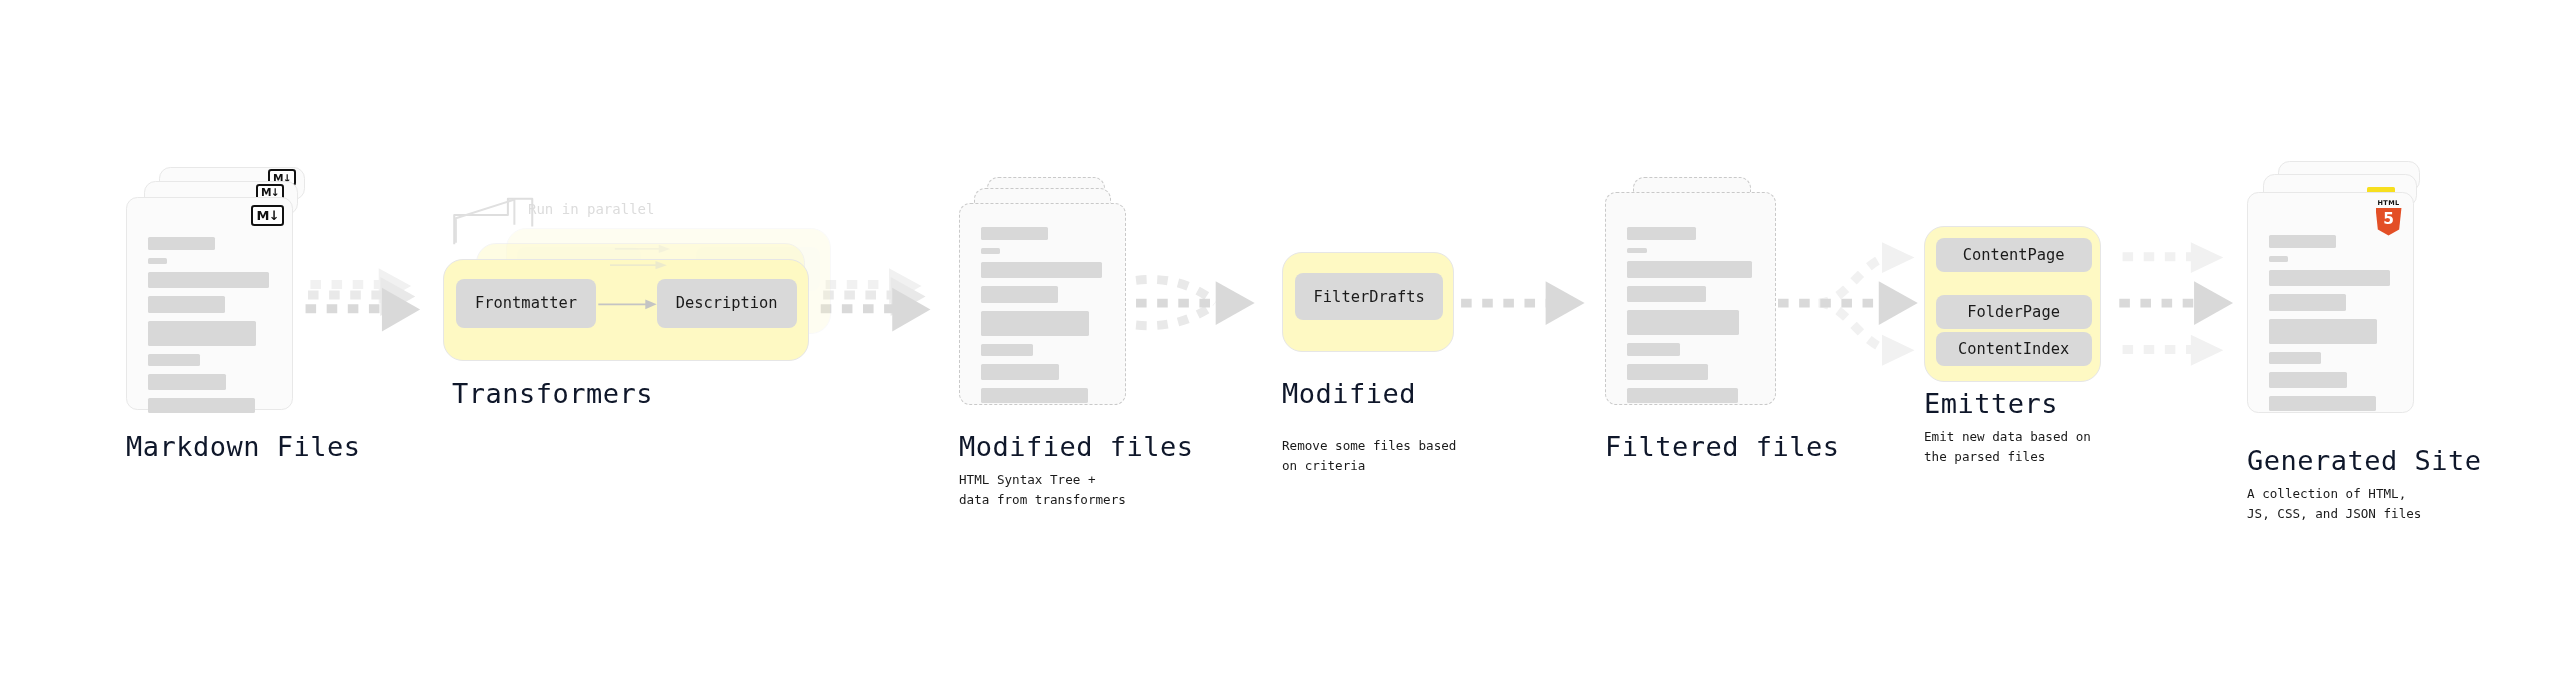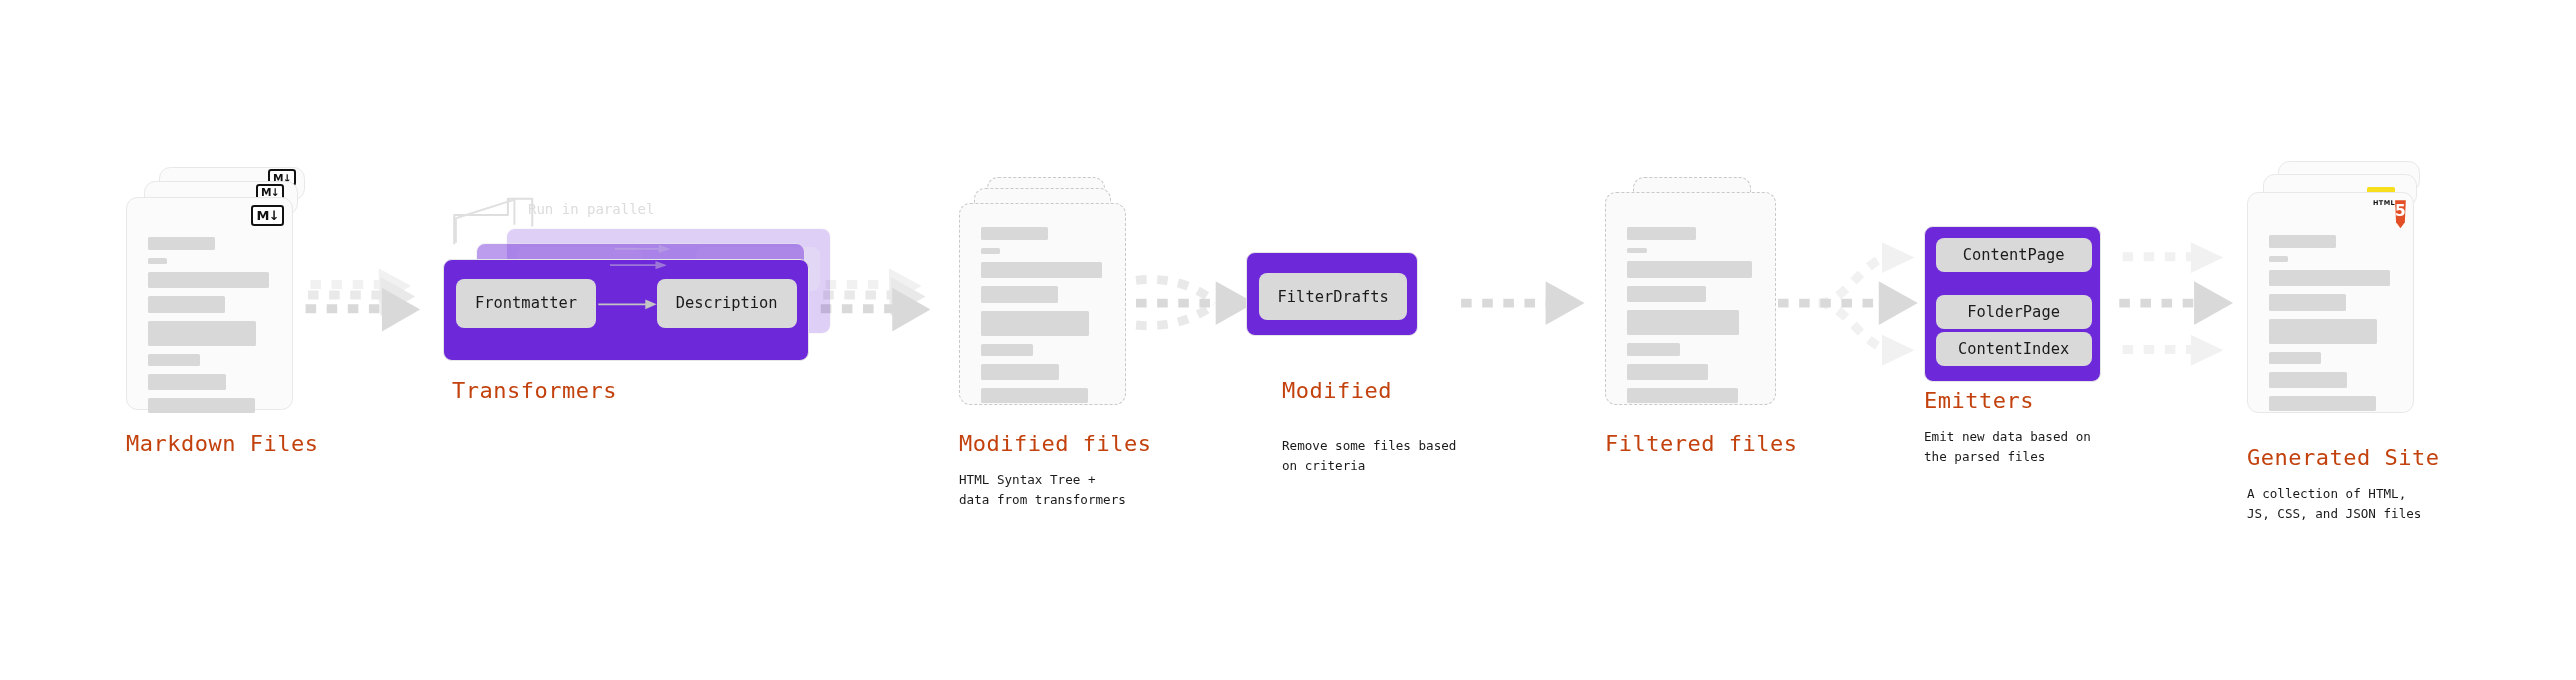--- a/index.html
+++ b/index.html
@@ -38,59 +38,59 @@
   }
   .md-badge-sm {
     width: 28px; height: 17px; border-width: 2.4px; font-size: 10.6px;
   }
   .css-badge {
     width: 26px; height: 6.5px; background: #264de4; border-radius: 0.8px;
   }
   .js-badge { width: 28px; height: 16.3px; background: #f7df1e; border-radius: 1.6px; }
   .html5 {
     width: 31px; height: 36px;
-    display: flex; flex-direction: row; 
+    display: flex; flex-direction: column; align-items: center;
   }
   .html5-word {
     font-family: "DejaVu Sans", "Liberation Sans", sans-serif;
     font-size: 6.5px; font-weight: 700; color: #111; line-height: 1;
     letter-spacing: 0.4px; margin-bottom: 0.8px;
   }
   .html5-shield {
     width: 26px; height: 28px; background: #e34f26; color: #fff;
     clip-path: polygon(0 0, 100% 0, 91% 78%, 50% 100%, 9% 78%);
     font-family: "DejaVu Sans", "Liberation Sans", sans-serif;
     font-weight: 700; font-size: 15.4px; line-height: 22px; text-align: center;
   }
 
   
   .groupbox {
     position: absolute;
     border: 1.6px solid #e6e6e6;
-    border-radius: 9px;
-    background: #6d28d9;
+    border-radius: 20px;
+    background: #fef9c3;
     text-decoration: underline;
   }
   .pill {
     position: absolute;
     background: #d9d9d9;
     border-radius: 8.1px;
     color: #1a1a1a;
     font-size: 15.4px;
     display: flex; align-items: center; justify-content: center;
     white-space: nowrap;
   }
   .ghost1 { opacity: .45; }
   .ghost2 { opacity: .22; }
 
   
   .title {
     position: absolute;
-    font-size: 22px;
-    color: #c2410c;
+    font-size: 27px;
+    color: #0f172a;
     letter-spacing: 0.5px;
     white-space: nowrap;
   }
   .sub {
     position: absolute;
     font-size: 12.6px;
     color: #1a1a1a;
     line-height: 1.55;
     white-space: pre;
   }
@@ -246,21 +246,21 @@
         <div class="ln" style="width:41%; height:12.2px;"></div>
         <div class="ln" style="width:62%; height:16.3px;"></div>
         <div class="ln" style="width:85%; height:14.6px;"></div>
       </div>
     </div>
   </div>
   <div class="title" style="left:959px; top:431px;">Modified files</div>
   <div class="sub" style="left:959px; top:470px;">HTML Syntax Tree +
 data from transformers</div>
 
-  <div class="groupbox" style="left:1246px; top:252px; width:172px; height:84px;">
+  <div class="groupbox" style="left:1282px; top:252px; width:172px; height:100px;">
     <div class="pill" style="left:12.2px; top:20.3px; width:148px; height:47px;">FilterDrafts</div>
   </div>
   <div class="title" style="left:1282px; top:378px;">Modified</div>
   <div class="sub" style="left:1282px; top:436px;">Remove some files based
 on criteria</div>
 
   <div class="stack" style="left:1605px; top:177px; width:187px; height:236px;">
     <div class="doc dashed" style="left:28px; top:0px; width:118px; height:29px;"></div>
     <div class="doc dashed" style="left:0px; top:14.6px; width:171px; height:213px;">
       <div class="doc-lines" style="top:34px;">

